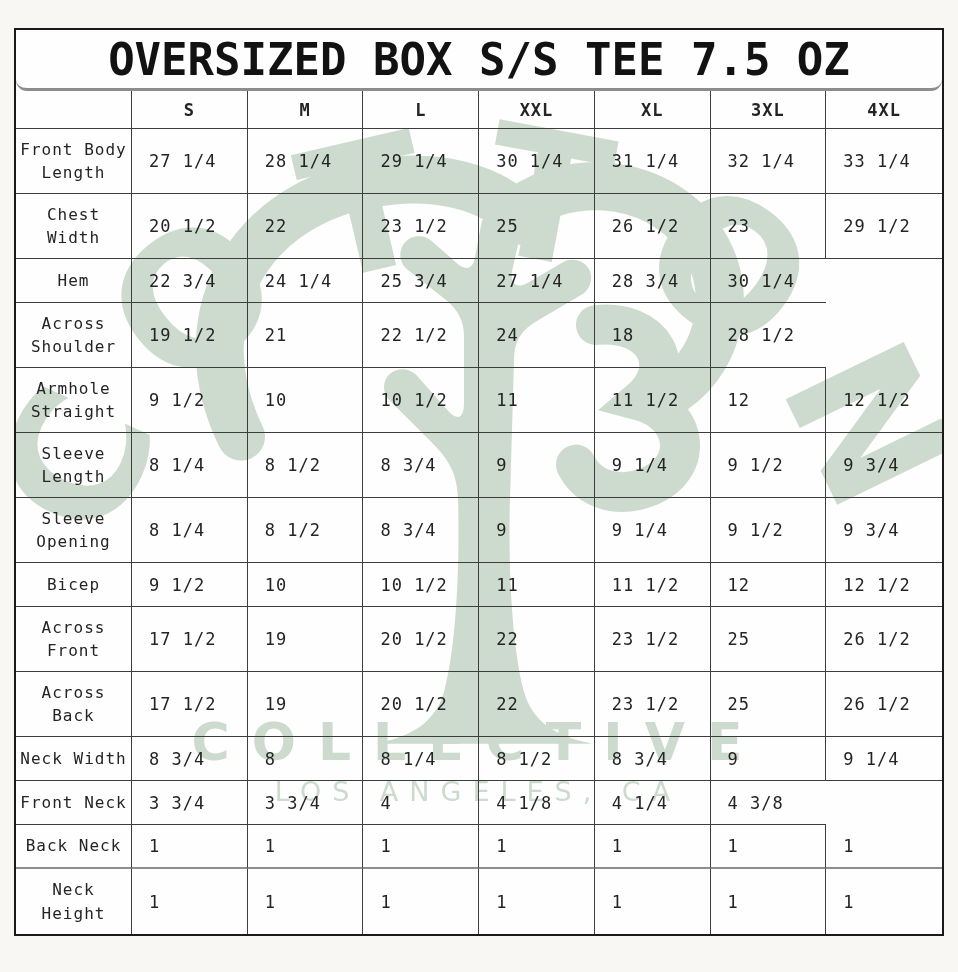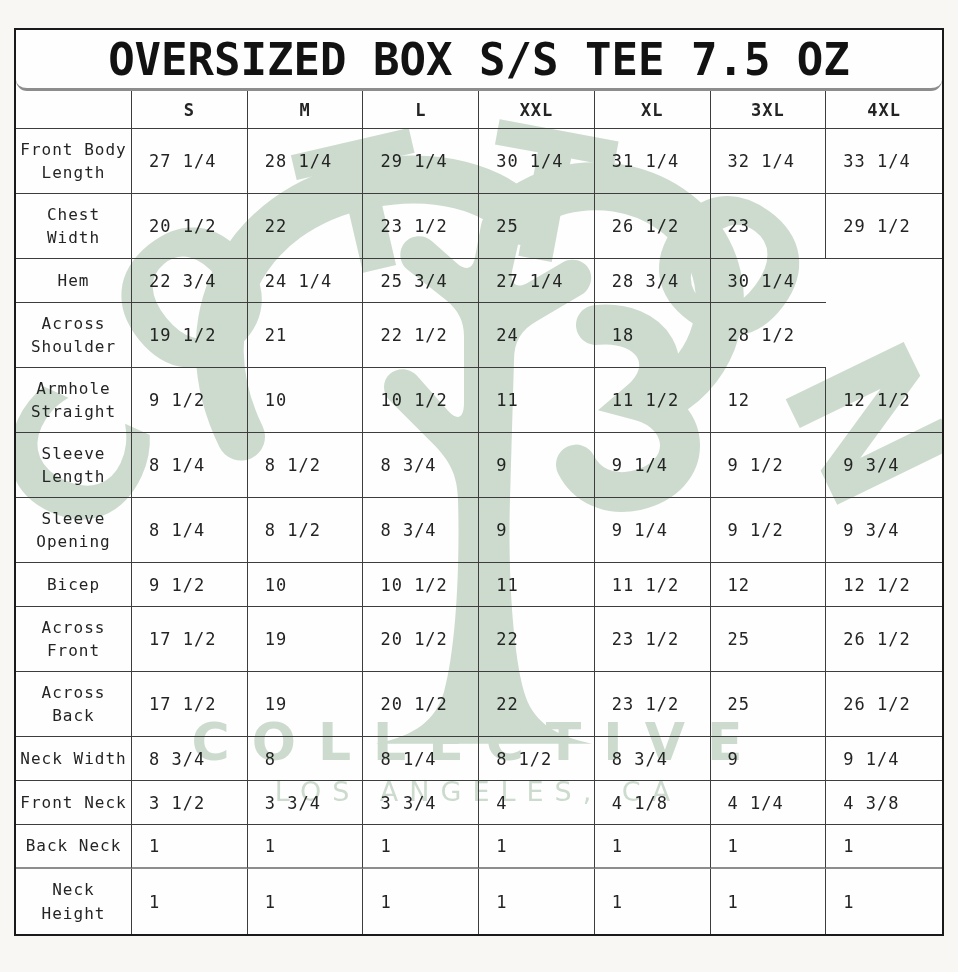--- a/index.html
+++ b/index.html
@@ -210,21 +210,20 @@
           <div class="cell val">8 3/4</div>
           <div class="cell val">8</div>
           <div class="cell val">8 1/4</div>
           <div class="cell val">8 1/2</div>
           <div class="cell val">8 3/4</div>
           <div class="cell val">9</div>
           <div class="cell val">9 1/4</div>
         </div>
         <div class="t-row short">
           <div class="cell label">Front Neck</div>
-          <div class="cell val">3 1/2</div>
           <div class="cell val">3 3/4</div>
           <div class="cell val">3 3/4</div>
           <div class="cell val">4</div>
           <div class="cell val">4 1/8</div>
           <div class="cell val">4 1/4</div>
           <div class="cell val">4 3/8</div>
         </div>
         <div class="t-row short">
           <div class="cell label">Back Neck</div>
           <div class="cell val">1</div>

